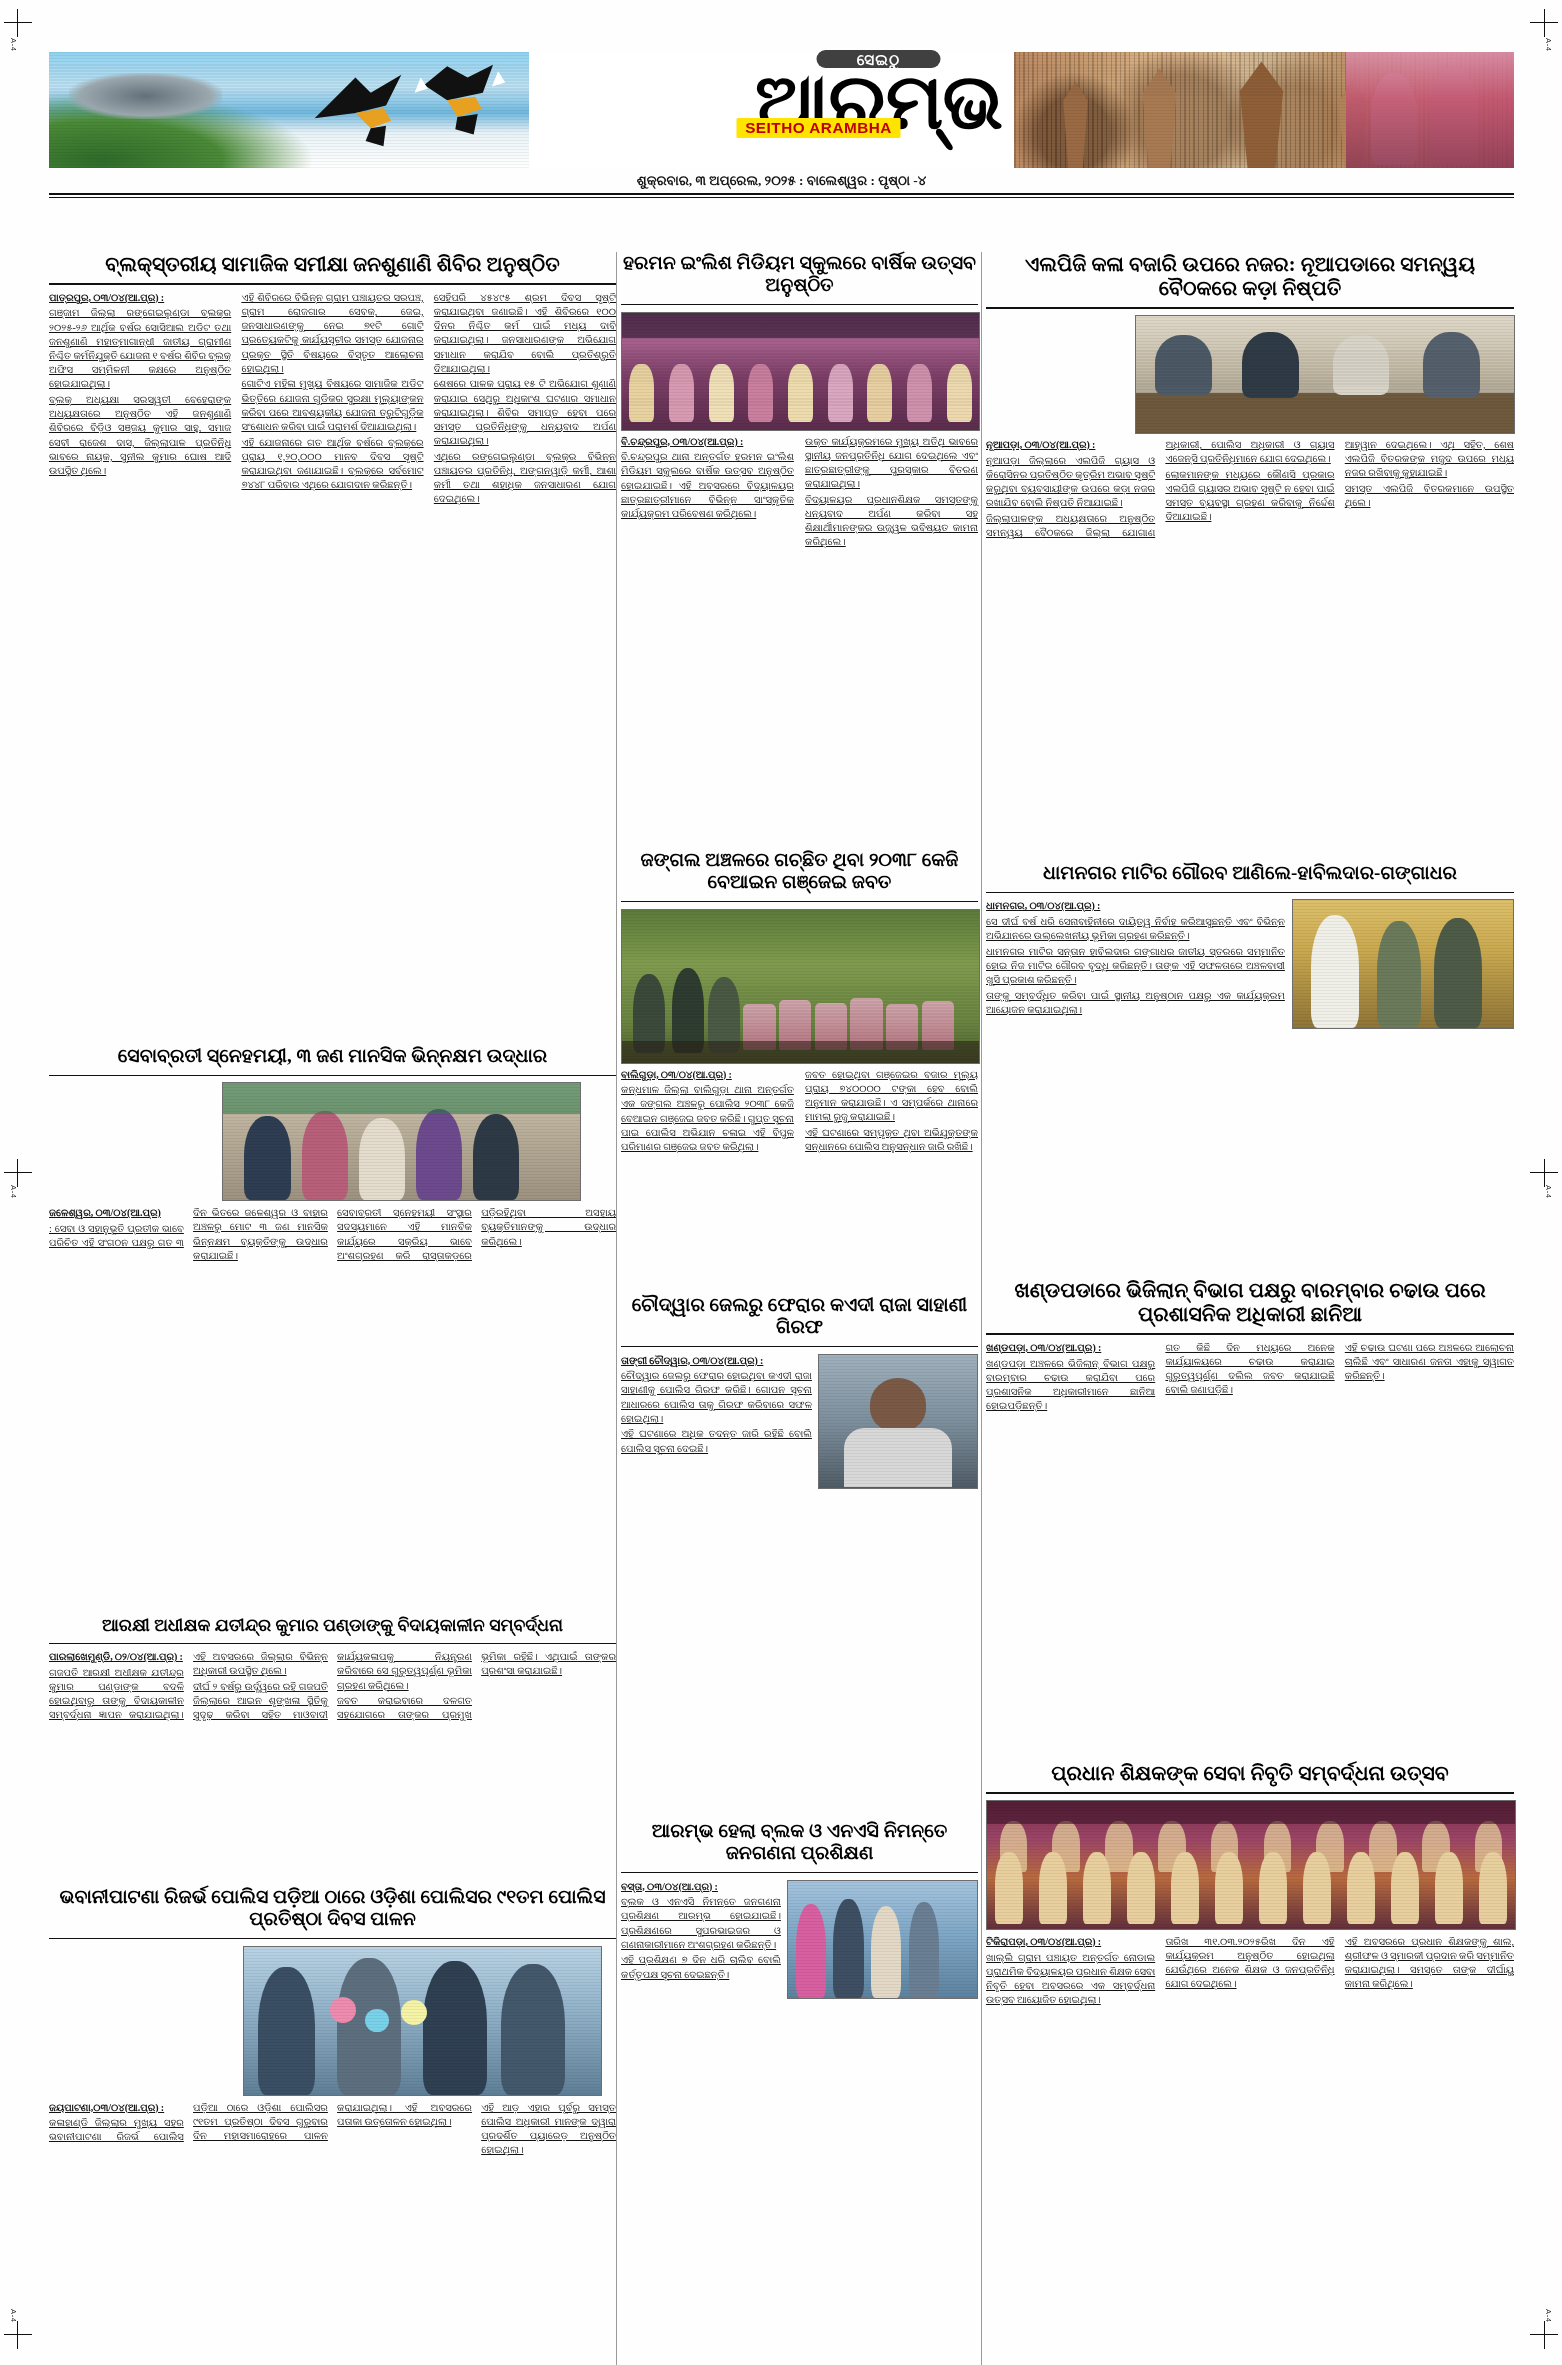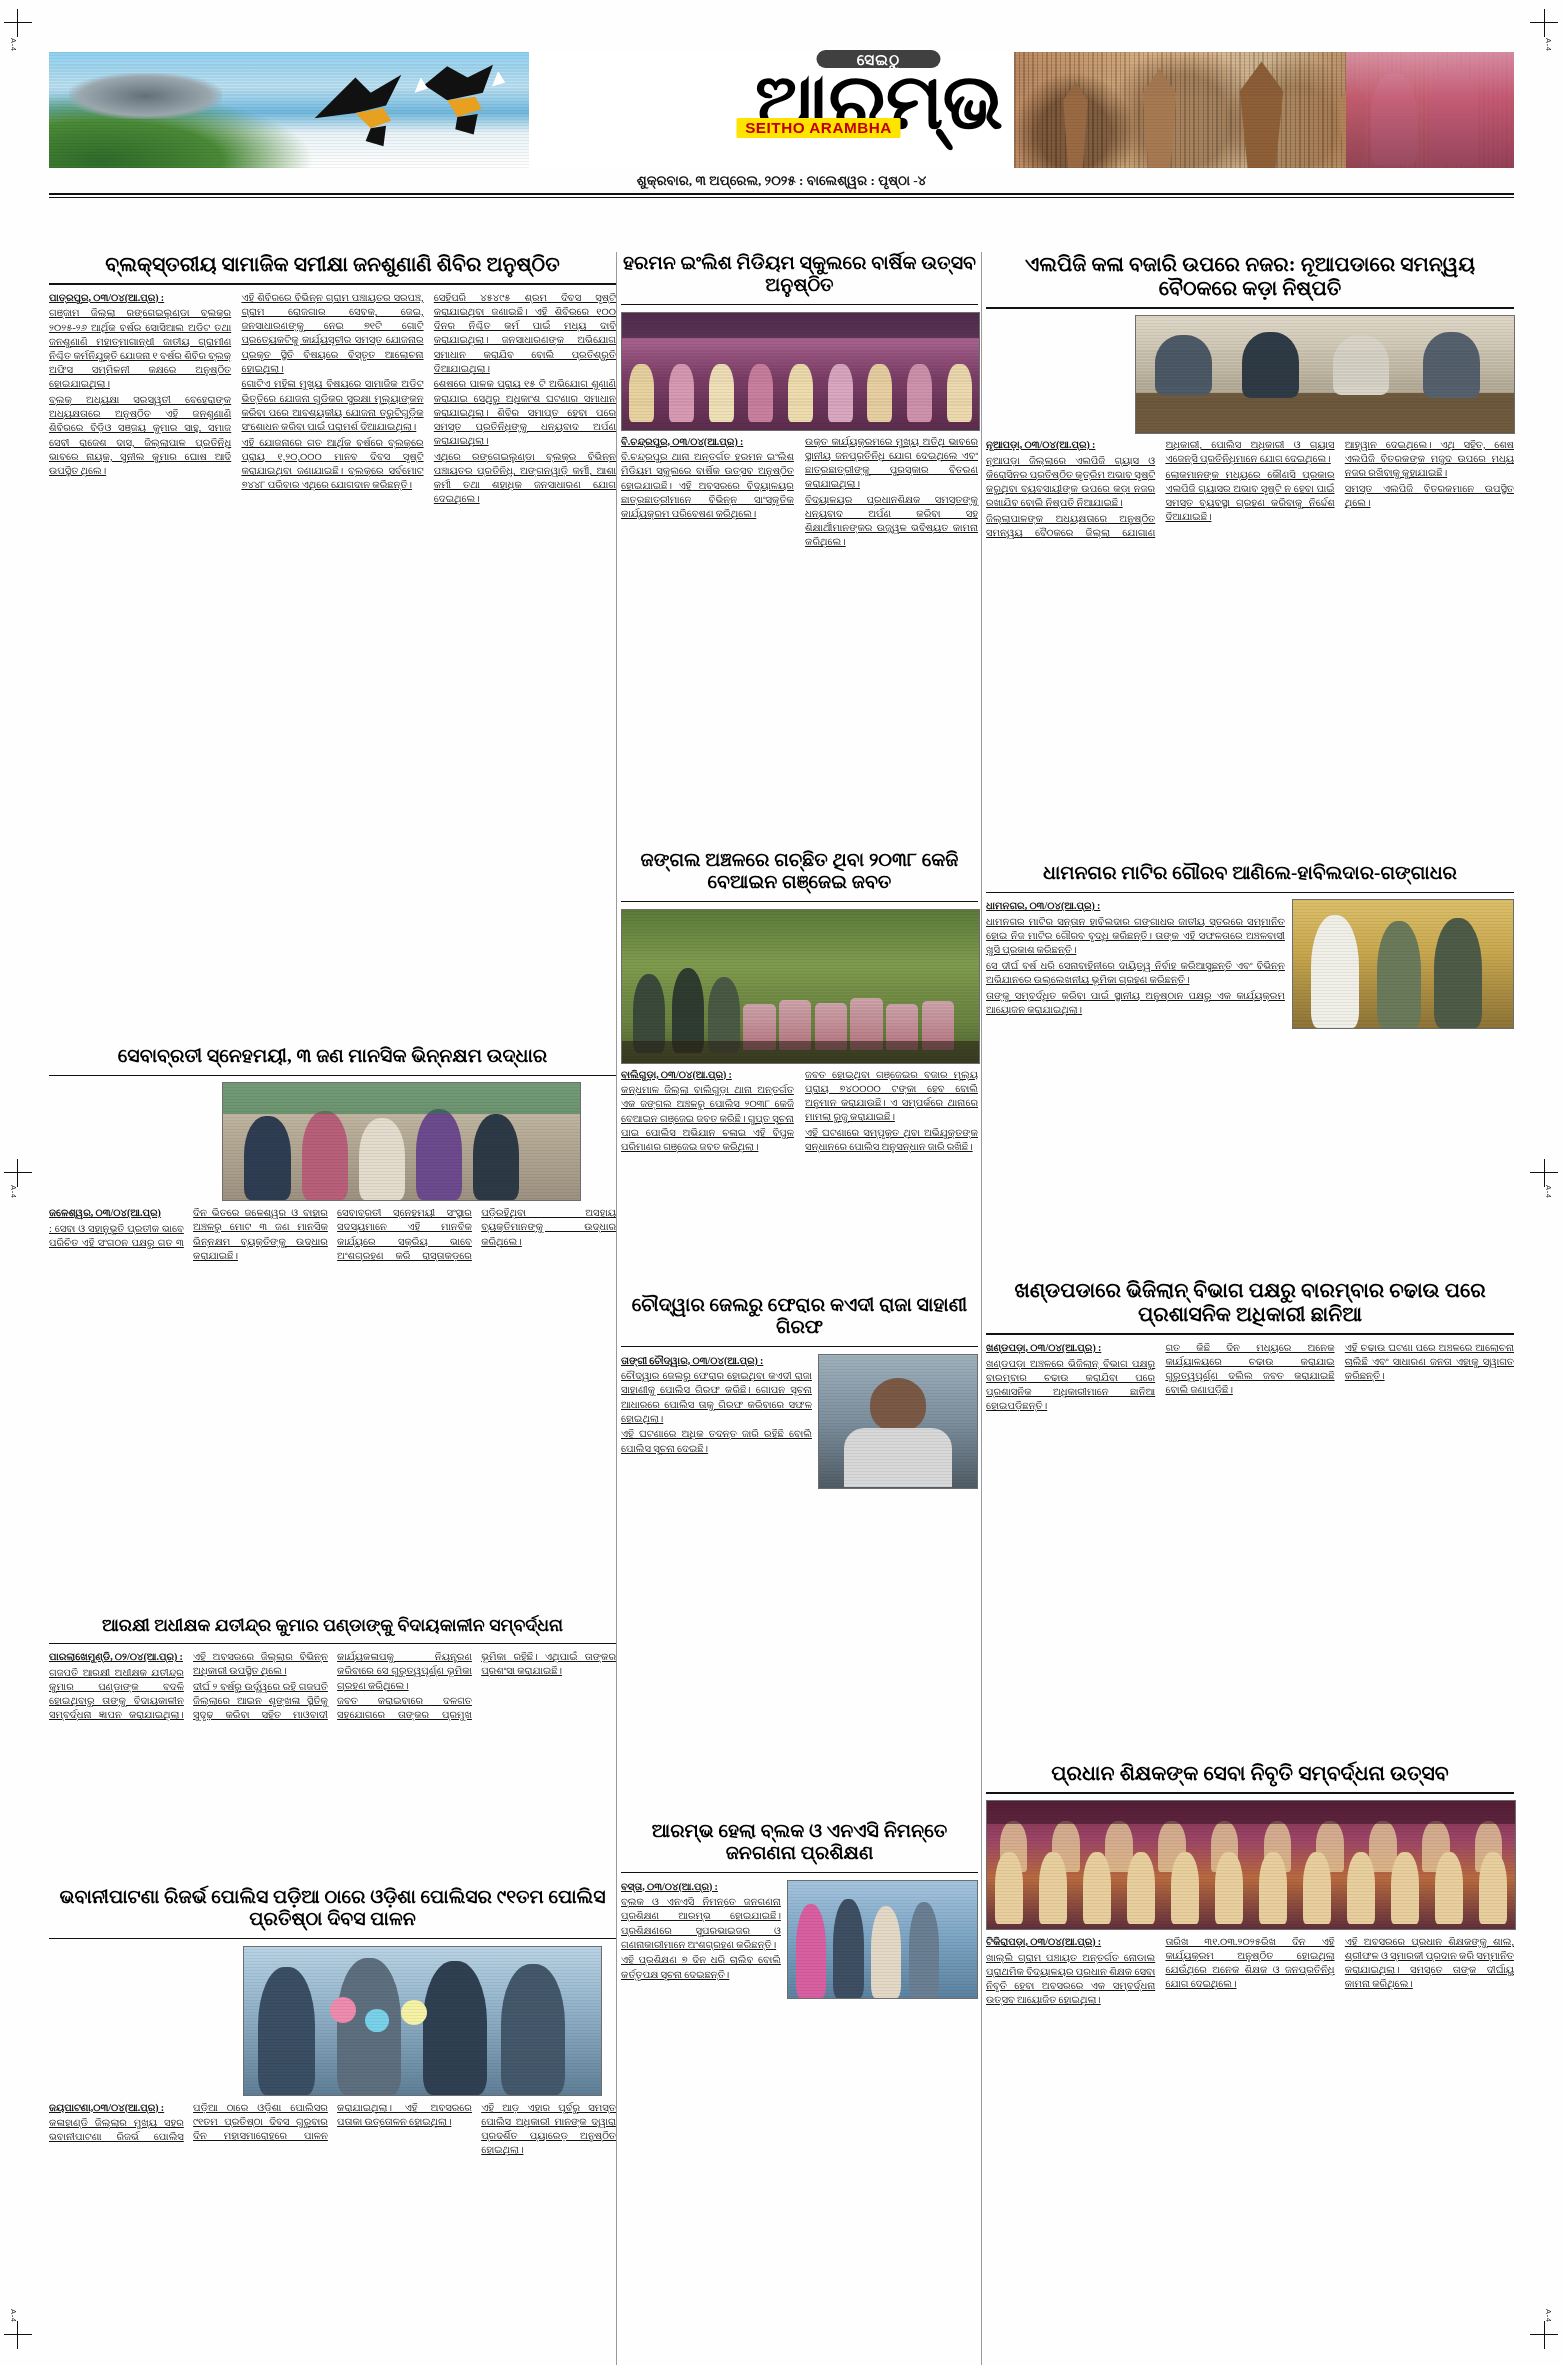--- a/index.html
+++ b/index.html
@@ -385,22 +385,22 @@
           <h2 class="hl hl-lg">ଧାମନଗର ମାଟିର ଗୌରବ ଆଣିଲେ-ହାବିଲଦାର-ଗଙ୍ଗାଧର</h2>
           <div class="hr-rule"></div>
           <div class="photo ph-yellow" style="float:right;width:220px;height:128px;margin:0 0 3.1px 7.1px;">
             <div class="blurfig" style="left:8%;bottom:0;width:22%;height:88%;background:#f0efe8;"></div>
             <div class="blurfig" style="left:38%;bottom:0;width:20%;height:84%;background:#6b7a5a;"></div>
             <div class="blurfig" style="left:64%;bottom:0;width:22%;height:86%;background:#4e5b47;"></div>
             <div class="grain"></div>
           </div>
           <div class="body">
             <p><span class="lead">ଧାମନଗର, ୦୩/୦୪(ଆ.ପ୍ର) :</span></p>
+            <p>ସେ ଦୀର୍ଘ ବର୍ଷ ଧରି ସେନାବାହିନୀରେ ଦାୟିତ୍ୱ ନିର୍ବାହ କରିଆସୁଛନ୍ତି ଏବଂ ବିଭିନ୍ନ ଅଭିଯାନରେ ଉଲ୍ଲେଖନୀୟ ଭୂମିକା ଗ୍ରହଣ କରିଛନ୍ତି।</p>
             <p>ଧାମନଗର ମାଟିର ସନ୍ତାନ ହାବିଲଦାର ଗଙ୍ଗାଧର ଜାତୀୟ ସ୍ତରରେ ସମ୍ମାନିତ ହୋଇ ନିଜ ମାଟିର ଗୌରବ ବୃଦ୍ଧି କରିଛନ୍ତି। ତାଙ୍କ ଏହି ସଫଳତାରେ ଅଞ୍ଚଳବାସୀ ଖୁସି ପ୍ରକାଶ କରିଛନ୍ତି।</p>
-            <p>ସେ ଦୀର୍ଘ ବର୍ଷ ଧରି ସେନାବାହିନୀରେ ଦାୟିତ୍ୱ ନିର୍ବାହ କରିଆସୁଛନ୍ତି ଏବଂ ବିଭିନ୍ନ ଅଭିଯାନରେ ଉଲ୍ଲେଖନୀୟ ଭୂମିକା ଗ୍ରହଣ କରିଛନ୍ତି।</p>
             <p>ତାଙ୍କୁ ସମ୍ବର୍ଦ୍ଧିତ କରିବା ପାଇଁ ସ୍ଥାନୀୟ ଅନୁଷ୍ଠାନ ପକ୍ଷରୁ ଏକ କାର୍ଯ୍ୟକ୍ରମ ଆୟୋଜନ କରାଯାଇଥିଲା।</p>
           </div>
         </div>
 
         <div class="article" style="top:1026px;">
           <h2 class="hl hl-xl">ଖଣ୍ଡପଡାରେ ଭିଜିଲାନ୍ ବିଭାଗ ପକ୍ଷରୁ ବାରମ୍ବାର ଚଢାଉ ପରେ ପ୍ରଶାସନିକ ଅଧିକାରୀ ଛାନିଆ</h2>
           <div class="hr-rule"></div>
           <div class="cols3 body">
             <p><span class="lead">ଖଣ୍ଡପଡ଼ା, ୦୩/୦୪(ଆ.ପ୍ର) :</span></p>
             <p>ଖଣ୍ଡପଡ଼ା ଅଞ୍ଚଳରେ ଭିଜିଲାନ୍ ବିଭାଗ ପକ୍ଷରୁ ବାରମ୍ବାର ଚଢାଉ କରାଯିବା ପରେ ପ୍ରଶାସନିକ ଅଧିକାରୀମାନେ ଛାନିଆ ହୋଇପଡ଼ିଛନ୍ତି।</p>

